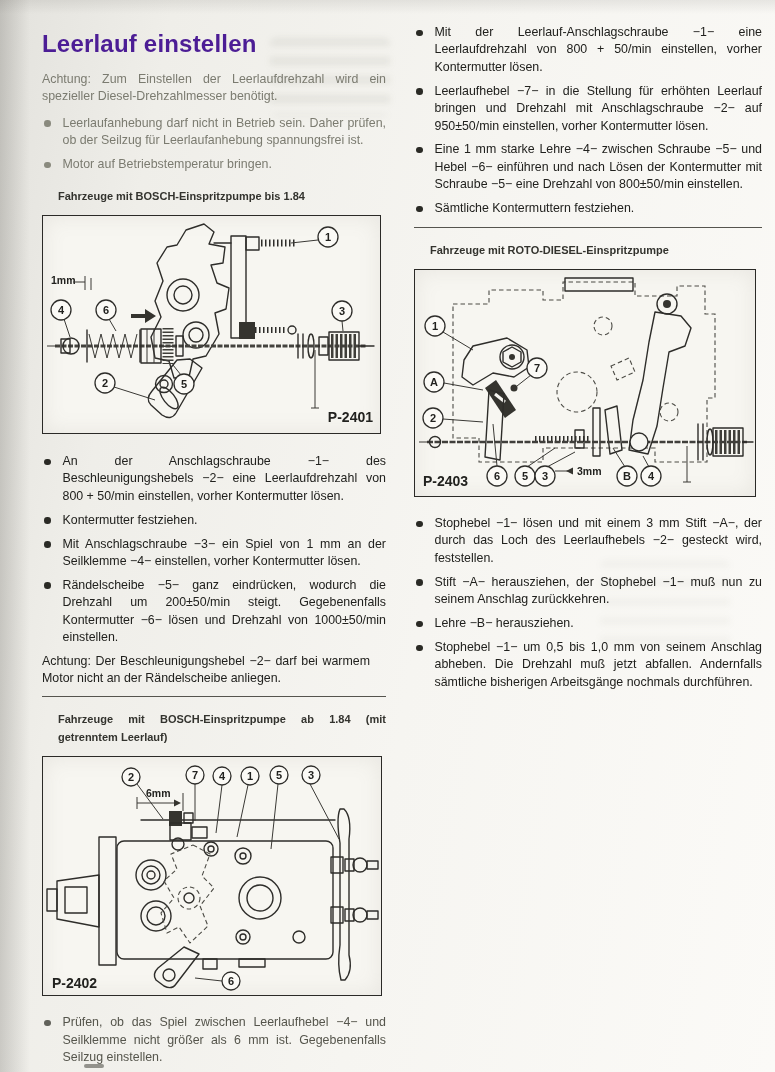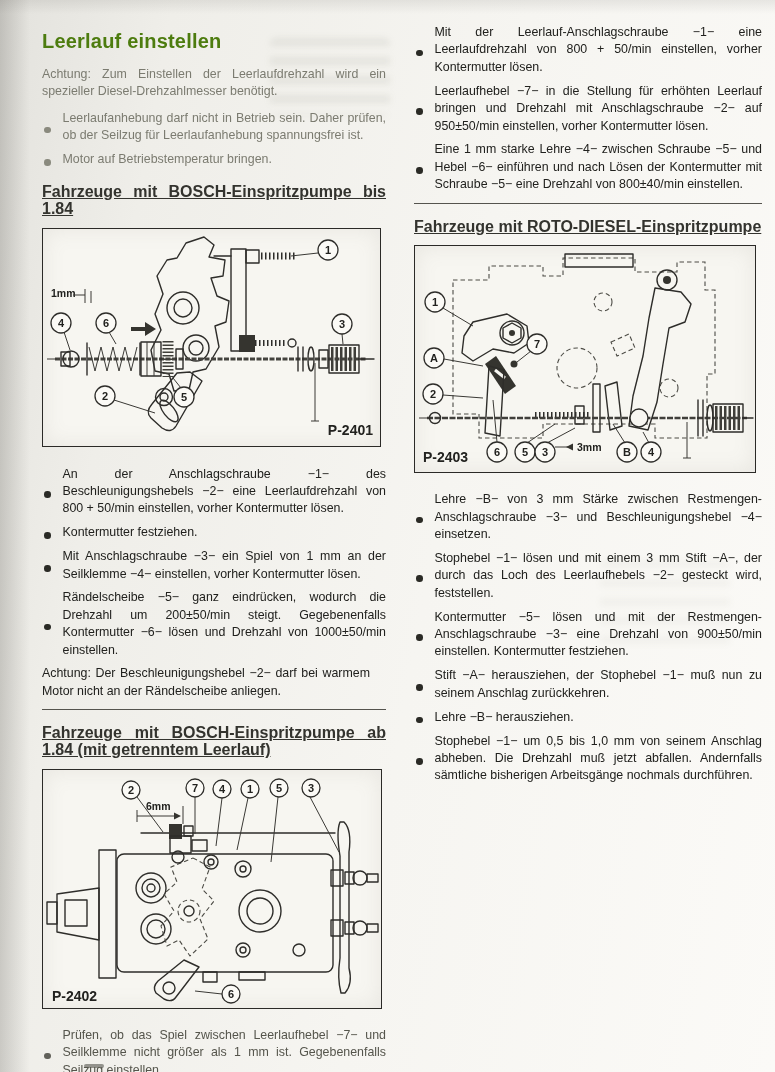--- a/index.html
+++ b/index.html
@@ -13,28 +13,28 @@
     background:linear-gradient(to right,rgba(70,68,62,.22),rgba(70,68,62,0));pointer-events:none;}
   .scan-edge-top{position:absolute;left:0;top:0;width:775px;height:14px;
     background:linear-gradient(to bottom,rgba(70,68,62,.10),rgba(70,68,62,0));pointer-events:none;}
   .ghost{position:absolute;border-radius:6px;filter:blur(3px);pointer-events:none;
     background:repeating-linear-gradient(to bottom,rgba(110,112,96,.10) 0 8px,rgba(110,112,96,0) 8px 19px);}
   .smudge{position:absolute;left:84px;top:1064px;width:20px;height:4px;border-radius:2px;
     background:rgba(70,70,62,.55);filter:blur(.6px);}
   .col{position:absolute;top:0;}
   #col-left{left:42px;width:344px;}
   #col-right{left:414px;width:348px;}
-  h1{font-size:20px;font-weight:bold;margin:30px 0 13px 0;letter-spacing:.2px;color:#4d7c0f;}
-  h2{font-size:16px;font-weight:bold;margin:14px 0 10px 0;line-height:17.5px;color:#33332e;text-align:justify;text-decoration:underline;}
+  h1{font-size:24px;font-weight:bold;margin:30px 0 13px 0;letter-spacing:.2px;color:#4c1d95;}
+  h2{font-size:11px;font-weight:bold;margin:14px 0 10px 16px;line-height:17.5px;color:#33332e;text-align:justify;}
   p,.btxt{font-size:12.4px;line-height:17.4px;text-align:justify;margin:0;}
   .intro{margin:0 0 9px 0;}
   .note{margin:6px 16px 0 0;}
   b{font-weight:normal;}
   ul{list-style:none;margin:0;padding:0;}
-  li{display:flex;margin:0 0 6.5px 0;align-items:center;}
+  li{display:flex;margin:0 0 6.5px 0;}
   li:last-child{margin-bottom:0;}
   .dot{flex:0 0 auto;width:6.5px;height:6.5px;border-radius:50%;background:#2a2a25;margin:5.5px 12px 0 2px;}
   .faded, .faded .btxt{color:#7b7b70;}
   .faded .dot{background:#8a8a7e;}
   .semifade,.semifade .btxt{color:#55554c;}
   .semifade .dot{background:#61615a;}
   .rule{border:none;border-top:1.4px solid #55544e;margin:9px 0 0 0;}
   .figure{border:1.8px solid #2b2a27;background:#f7f6f1;box-shadow:inset 0 0 22px rgba(120,118,105,.12);}
   .figwrap{margin:10px 0 14px 0;}
   svg text{font-family:"Liberation Sans",sans-serif;}
@@ -283,39 +283,43 @@
           <circle cx="188" cy="224" r="9"></circle>
           <text x="188" y="228">6</text>
         </g>
       <text class="figlabel" x="9" y="231">P-2402</text>
     </svg>
   </div>
 
   <ul style="margin-top:14px;">
     <li class="semifade">
         <span class="dot"></span>
-        <span class="btxt">Prüfen, ob das Spiel zwischen Leerlaufhebel −7− und Seilklemme nicht größer als 1 mm ist. Gegebenenfalls Seilzug einstellen.</span>
+        <span class="btxt">Prüfen, ob das Spiel zwischen Leerlaufhebel −4− und Seilklemme nicht größer als 6 mm ist. Gegebenenfalls Seilzug einstellen.</span>
       </li>
   </ul>
 </div>
 
 <div class="col" id="col-right">
 
   <ul style="margin-top:24px;">
     <li>
         <span class="dot"></span>
         <span class="btxt">Mit der Leerlauf-Anschlagschraube −1− eine Leerlaufdrehzahl von 800 + 50/min einstellen, vorher Kontermutter lösen.</span>
       </li>
     <li>
         <span class="dot"></span>
         <span class="btxt">Leerlaufhebel −7− in die Stellung für erhöhten Leerlauf bringen und Drehzahl mit Anschlagschraube −2− auf 950±50/min einstellen, vorher Kontermutter lösen.</span>
       </li>
     <li>
         <span class="dot"></span>
-        <span class="btxt">Eine 1 mm starke Lehre −4− zwischen Schraube −5− und Hebel −6− einführen und nach Lösen der Kontermutter mit Schraube −5− eine Drehzahl von 800±40/min einstellen.</span>
+        <span class="btxt">Eine 1 mm starke Lehre −4− zwischen Schraube −5− und Hebel −6− einführen und nach Lösen der Kontermutter mit Schraube −5− eine Drehzahl von 800±50/min einstellen.</span>
+      </li>
+    <li>
+        <span class="dot"></span>
+        <span class="btxt">Sämtliche Kontermuttern festziehen.</span>
       </li>
   </ul>
 
   <hr class="rule">
 
   <h2>Fahrzeuge mit ROTO-DIESEL-Einspritzpumpe</h2>
 
   <div class="figwrap">
     <svg class="figure" viewBox="0 0 340 226" width="340" height="226">
 
@@ -409,29 +413,21 @@
           <circle cx="236" cy="206" r="10"></circle>
           <text x="236" y="210">4</text>
         </g>
       <text class="figlabel" x="8" y="216">P-2403</text>
     </svg>
   </div>
 
   <ul style="margin-top:14px;">
     <li>
         <span class="dot"></span>
-        <span class="btxt">Lehre −B− von 3 mm Stärke zwischen Restmengen-Anschlagschraube −3− und Beschleunigungshebel −4− einsetzen.</span>
-      </li>
-    <li>
-        <span class="dot"></span>
         <span class="btxt">Stophebel −1− lösen und mit einem 3 mm Stift −A−, der durch das Loch des Leerlaufhebels −2− gesteckt wird, feststellen.</span>
-      </li>
-    <li>
-        <span class="dot"></span>
-        <span class="btxt">Kontermutter −5− lösen und mit der Restmengen-Anschlagschraube −3− eine Drehzahl von 900±50/min einstellen. Kontermutter festziehen.</span>
       </li>
     <li>
         <span class="dot"></span>
         <span class="btxt">Stift −A− herausziehen, der Stophebel −1− muß nun zu seinem Anschlag zurückkehren.</span>
       </li>
     <li>
         <span class="dot"></span>
         <span class="btxt">Lehre −B− herausziehen.</span>
       </li>
     <li>

